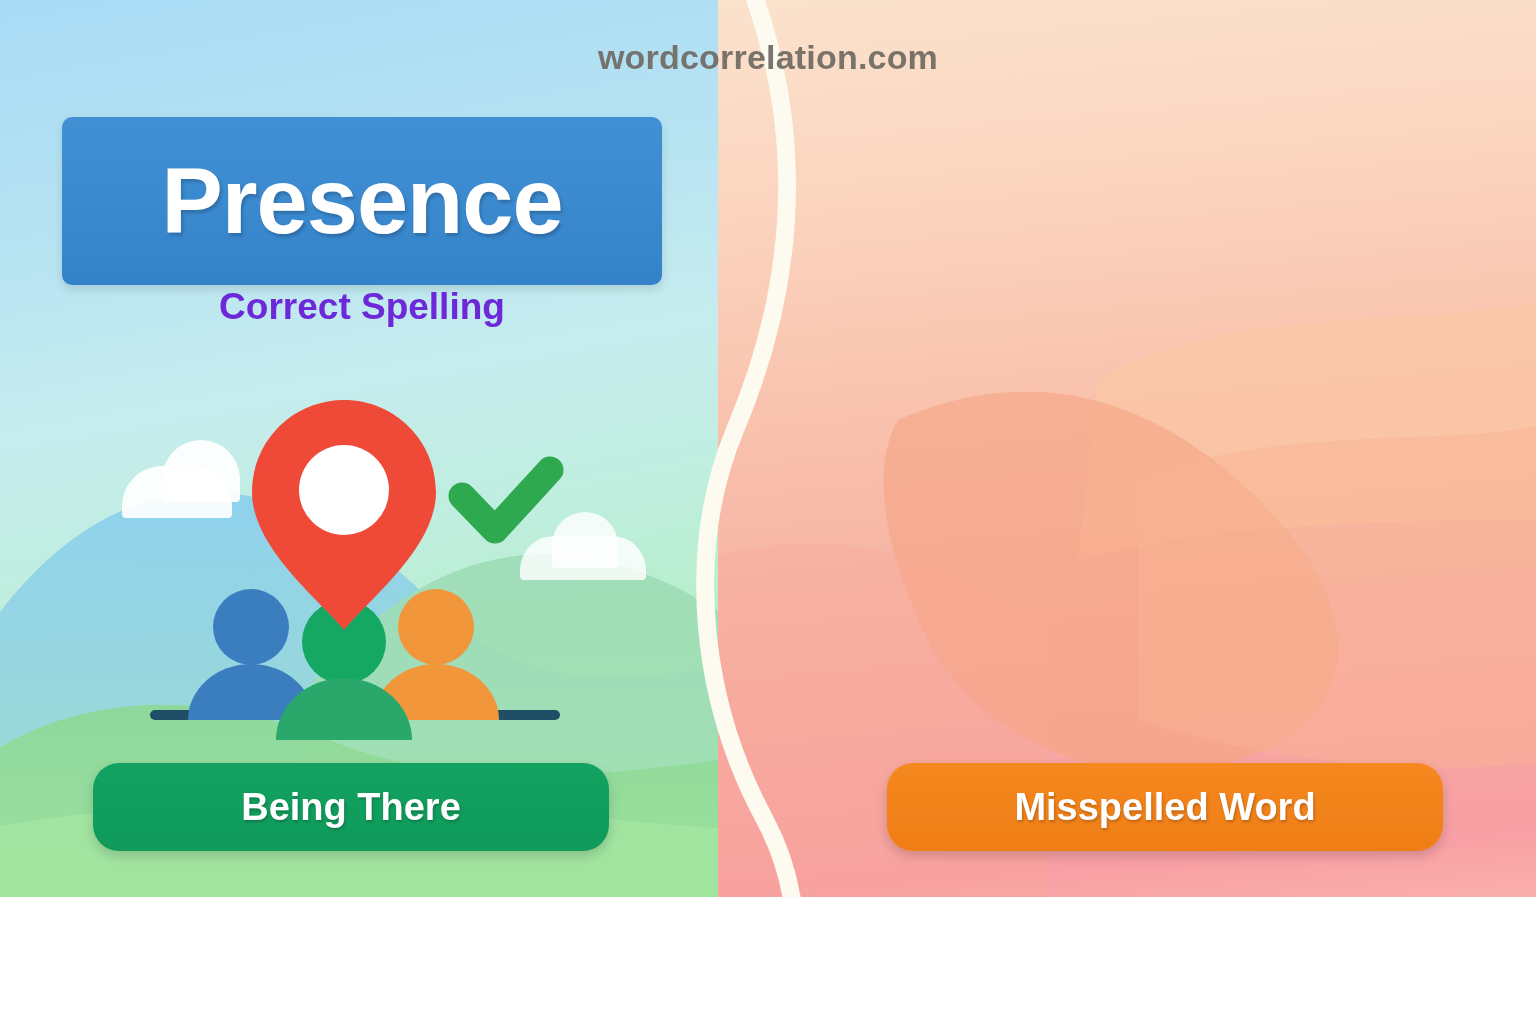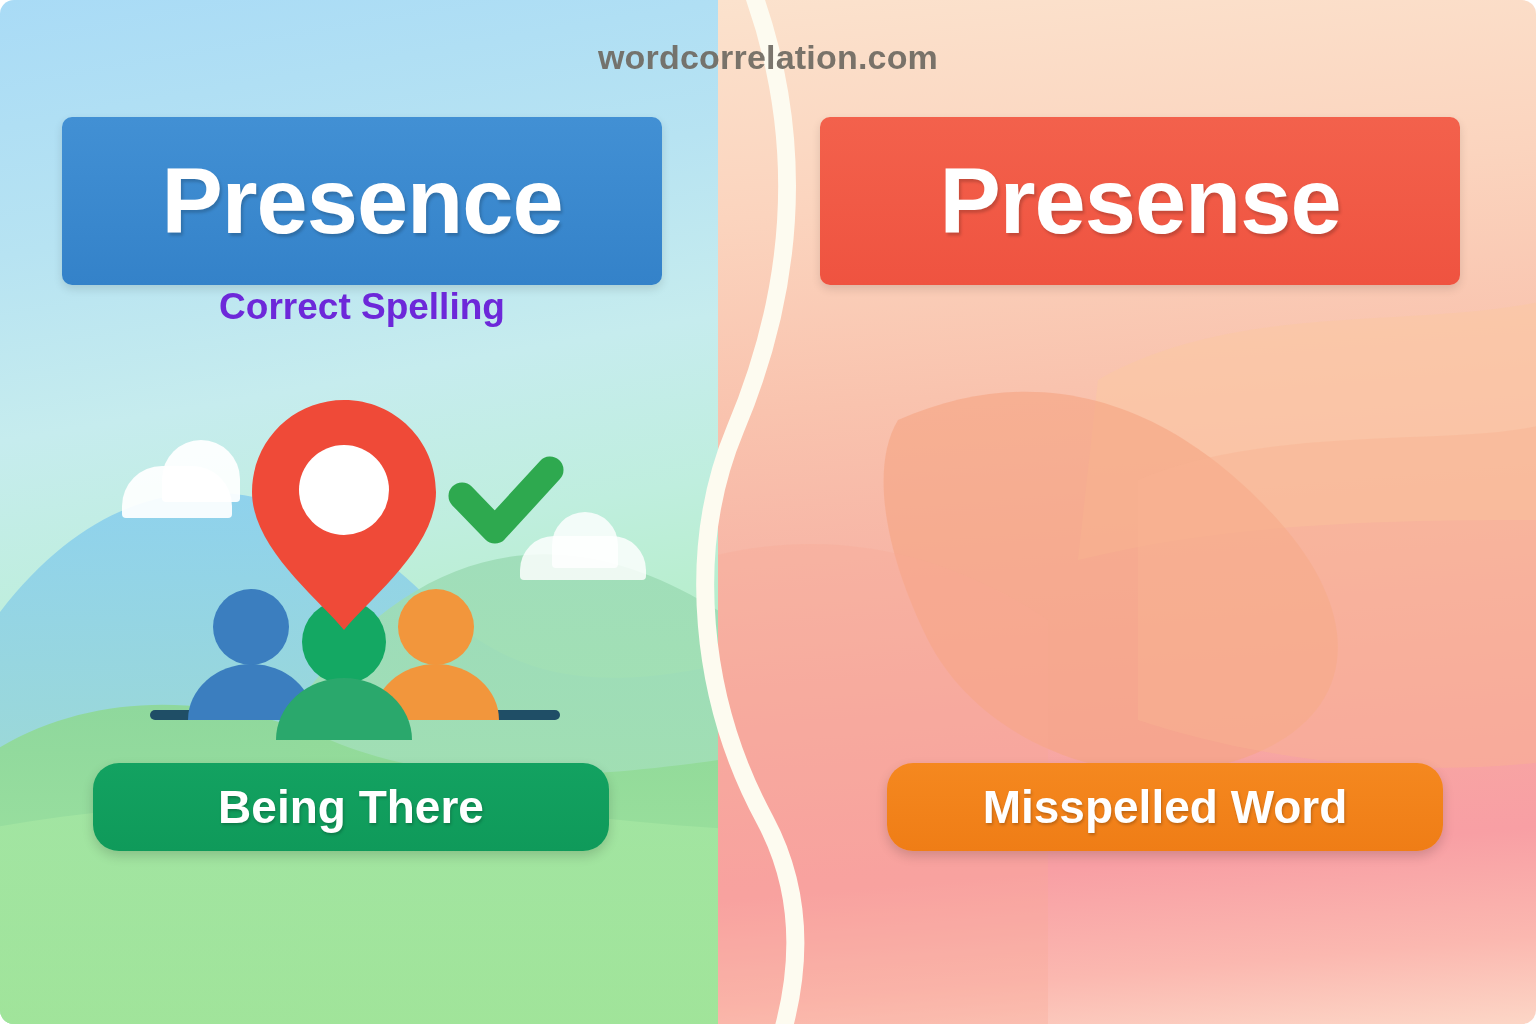--- a/index.html
+++ b/index.html
@@ -3,23 +3,22 @@
 <meta charset="utf-8">
 <style>
   * { margin:0; padding:0; box-sizing:border-box; }
   html,body { width:1536px; height:1024px; overflow:hidden; }
   body {
     font-family:"Liberation Sans", sans-serif;
     background:#ffffff;
   }
   #stage {
     position:relative;
-    width:1536px; height:1024px;
+    width:1536px; height:897px;
     overflow:hidden;
-    border-radius:14px;
   }
 
   
   .half { position:absolute; top:0; height:1024px; }
   #left-half {
     left:0; width:790px;
     background:linear-gradient(170deg,#a9dbf6 0%, #b7e3f2 22%, #c6ecee 38%, #bfeede 52%, #b4eec4 68%, #a8eaa8 84%, #9fe69a 100%);
   }
   #right-half {
     left:718px; width:818px;
@@ -74,21 +73,21 @@
   }
 
   
   .pill {
     position:absolute;
     border-radius:26px;
     display:flex; align-items:center; justify-content:center;
     box-shadow:0 5px 12px rgba(0,0,0,.16);
   }
   .pill-text {
-    color:#fff; font-weight:700; font-size:46px;
+    color:#fff; font-weight:700; font-size:38px;
     text-shadow:1px 2px 3px rgba(0,0,0,.22);
     line-height:1;
   }
   #pill-being-there { left:93px; top:763px; width:516px; height:88px;
     background:linear-gradient(180deg,#13a261 0%, #0f9a5a 100%); }
   #pill-misspelled { left:887px; top:763px; width:556px; height:88px;
     background:linear-gradient(180deg,#f5881f 0%, #ef7d16 100%); }
 </style>
 </head>
 <body>
@@ -174,23 +173,20 @@
     <path d="M112 -10 C 170 150, 150 300, 95 430 C 45 550, 60 700, 125 820 C 165 895, 160 970, 142 1034" stroke="#fdfbf0" stroke-width="18" fill="none" stroke-linecap="round"></path>
   </svg>
 
   <div id="watermark">wordcorrelation.com</div>
 
   <div class="banner" id="banner-correct">
     <span class="banner-text">Presence</span>
   </div>
   <div class="sublabel" id="label-correct">Correct Spelling</div>
 
-  <div class="banner" id="banner-incorrect">
-    <span class="banner-text">Presense</span>
-  </div>
 
   <div class="pill" id="pill-being-there">
     <span class="pill-text">Being There</span>
   </div>
   <div class="pill" id="pill-misspelled">
     <span class="pill-text">Misspelled Word</span>
   </div>
 
 </div>
 

